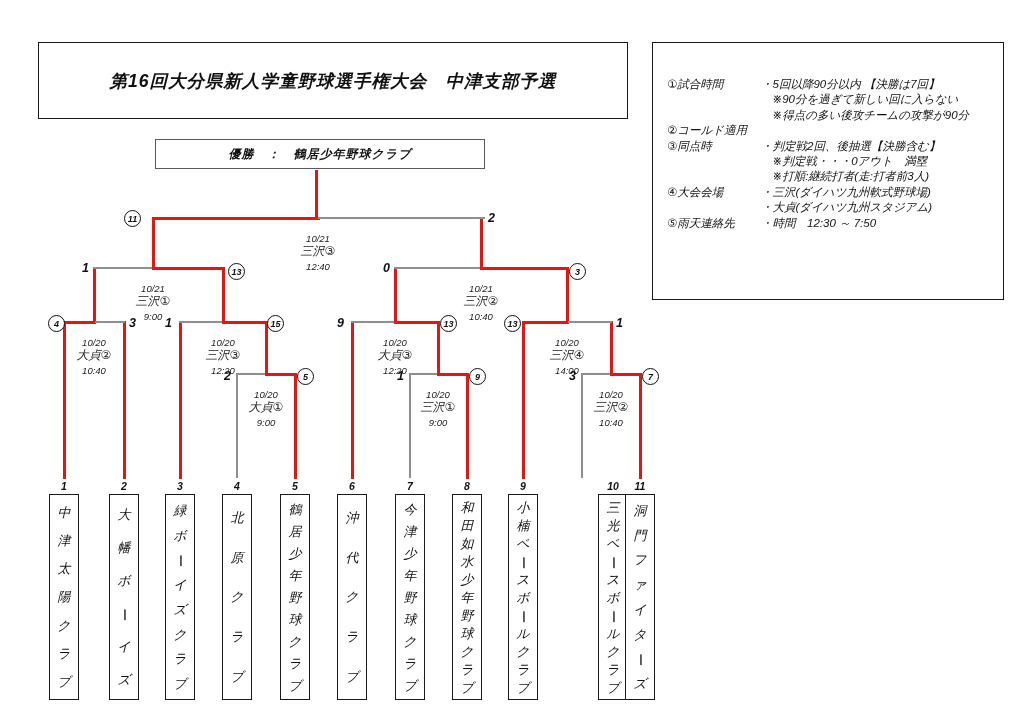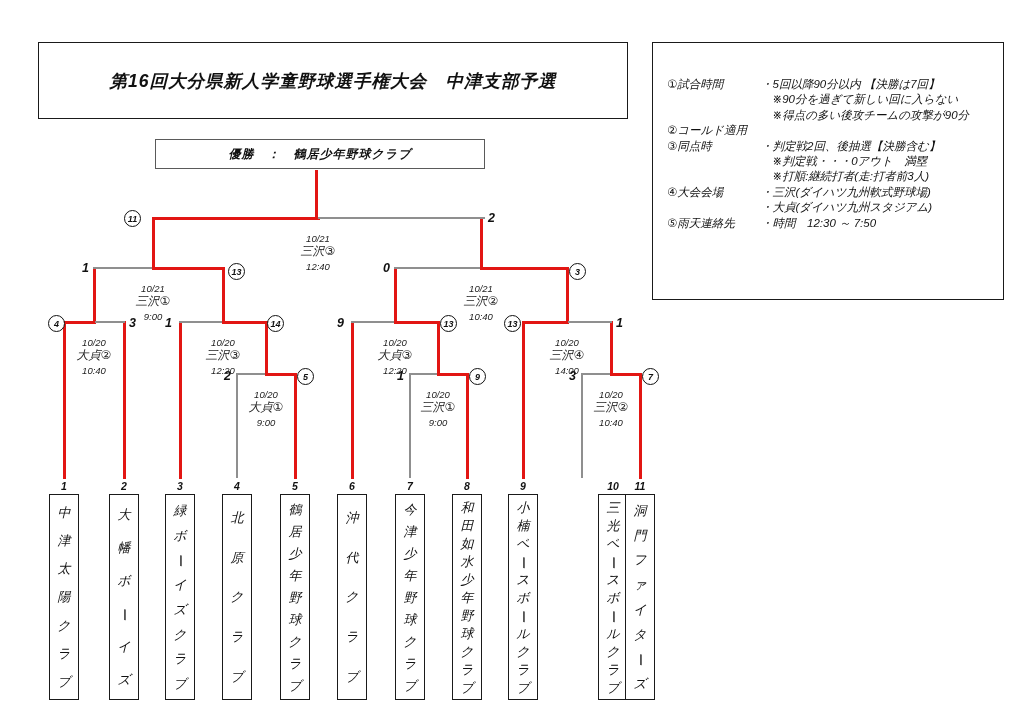--- a/index.html
+++ b/index.html
@@ -192,21 +192,21 @@
   <span class="score sl" style="left:63px;top:261px">1</span>
   <span class="circ" style="position:absolute;left:228px;top:263px">13</span>
 
   <span class="score sl" style="left:364px;top:261px">0</span>
   <span class="circ" style="position:absolute;left:569px;top:263px">3</span>
 
   <span class="circ" style="position:absolute;left:48px;top:315px">4</span>
   <span class="score sr" style="left:129px;top:316px">3</span>
 
   <span class="score sl" style="left:146px;top:316px">1</span>
-  <span class="circ" style="position:absolute;left:267px;top:315px">14</span>
+  <span class="circ" style="position:absolute;left:267px;top:315px">15</span>
 
   <span class="score sl" style="left:318px;top:316px">9</span>
   <span class="circ" style="position:absolute;left:440px;top:315px">13</span>
 
   <span class="circ" style="position:absolute;left:504px;top:315px">13</span>
   <span class="score sr" style="left:616px;top:316px">1</span>
 
   <span class="score sl" style="left:205px;top:369px">2</span>
   <span class="circ" style="position:absolute;left:297px;top:368px">5</span>
 

